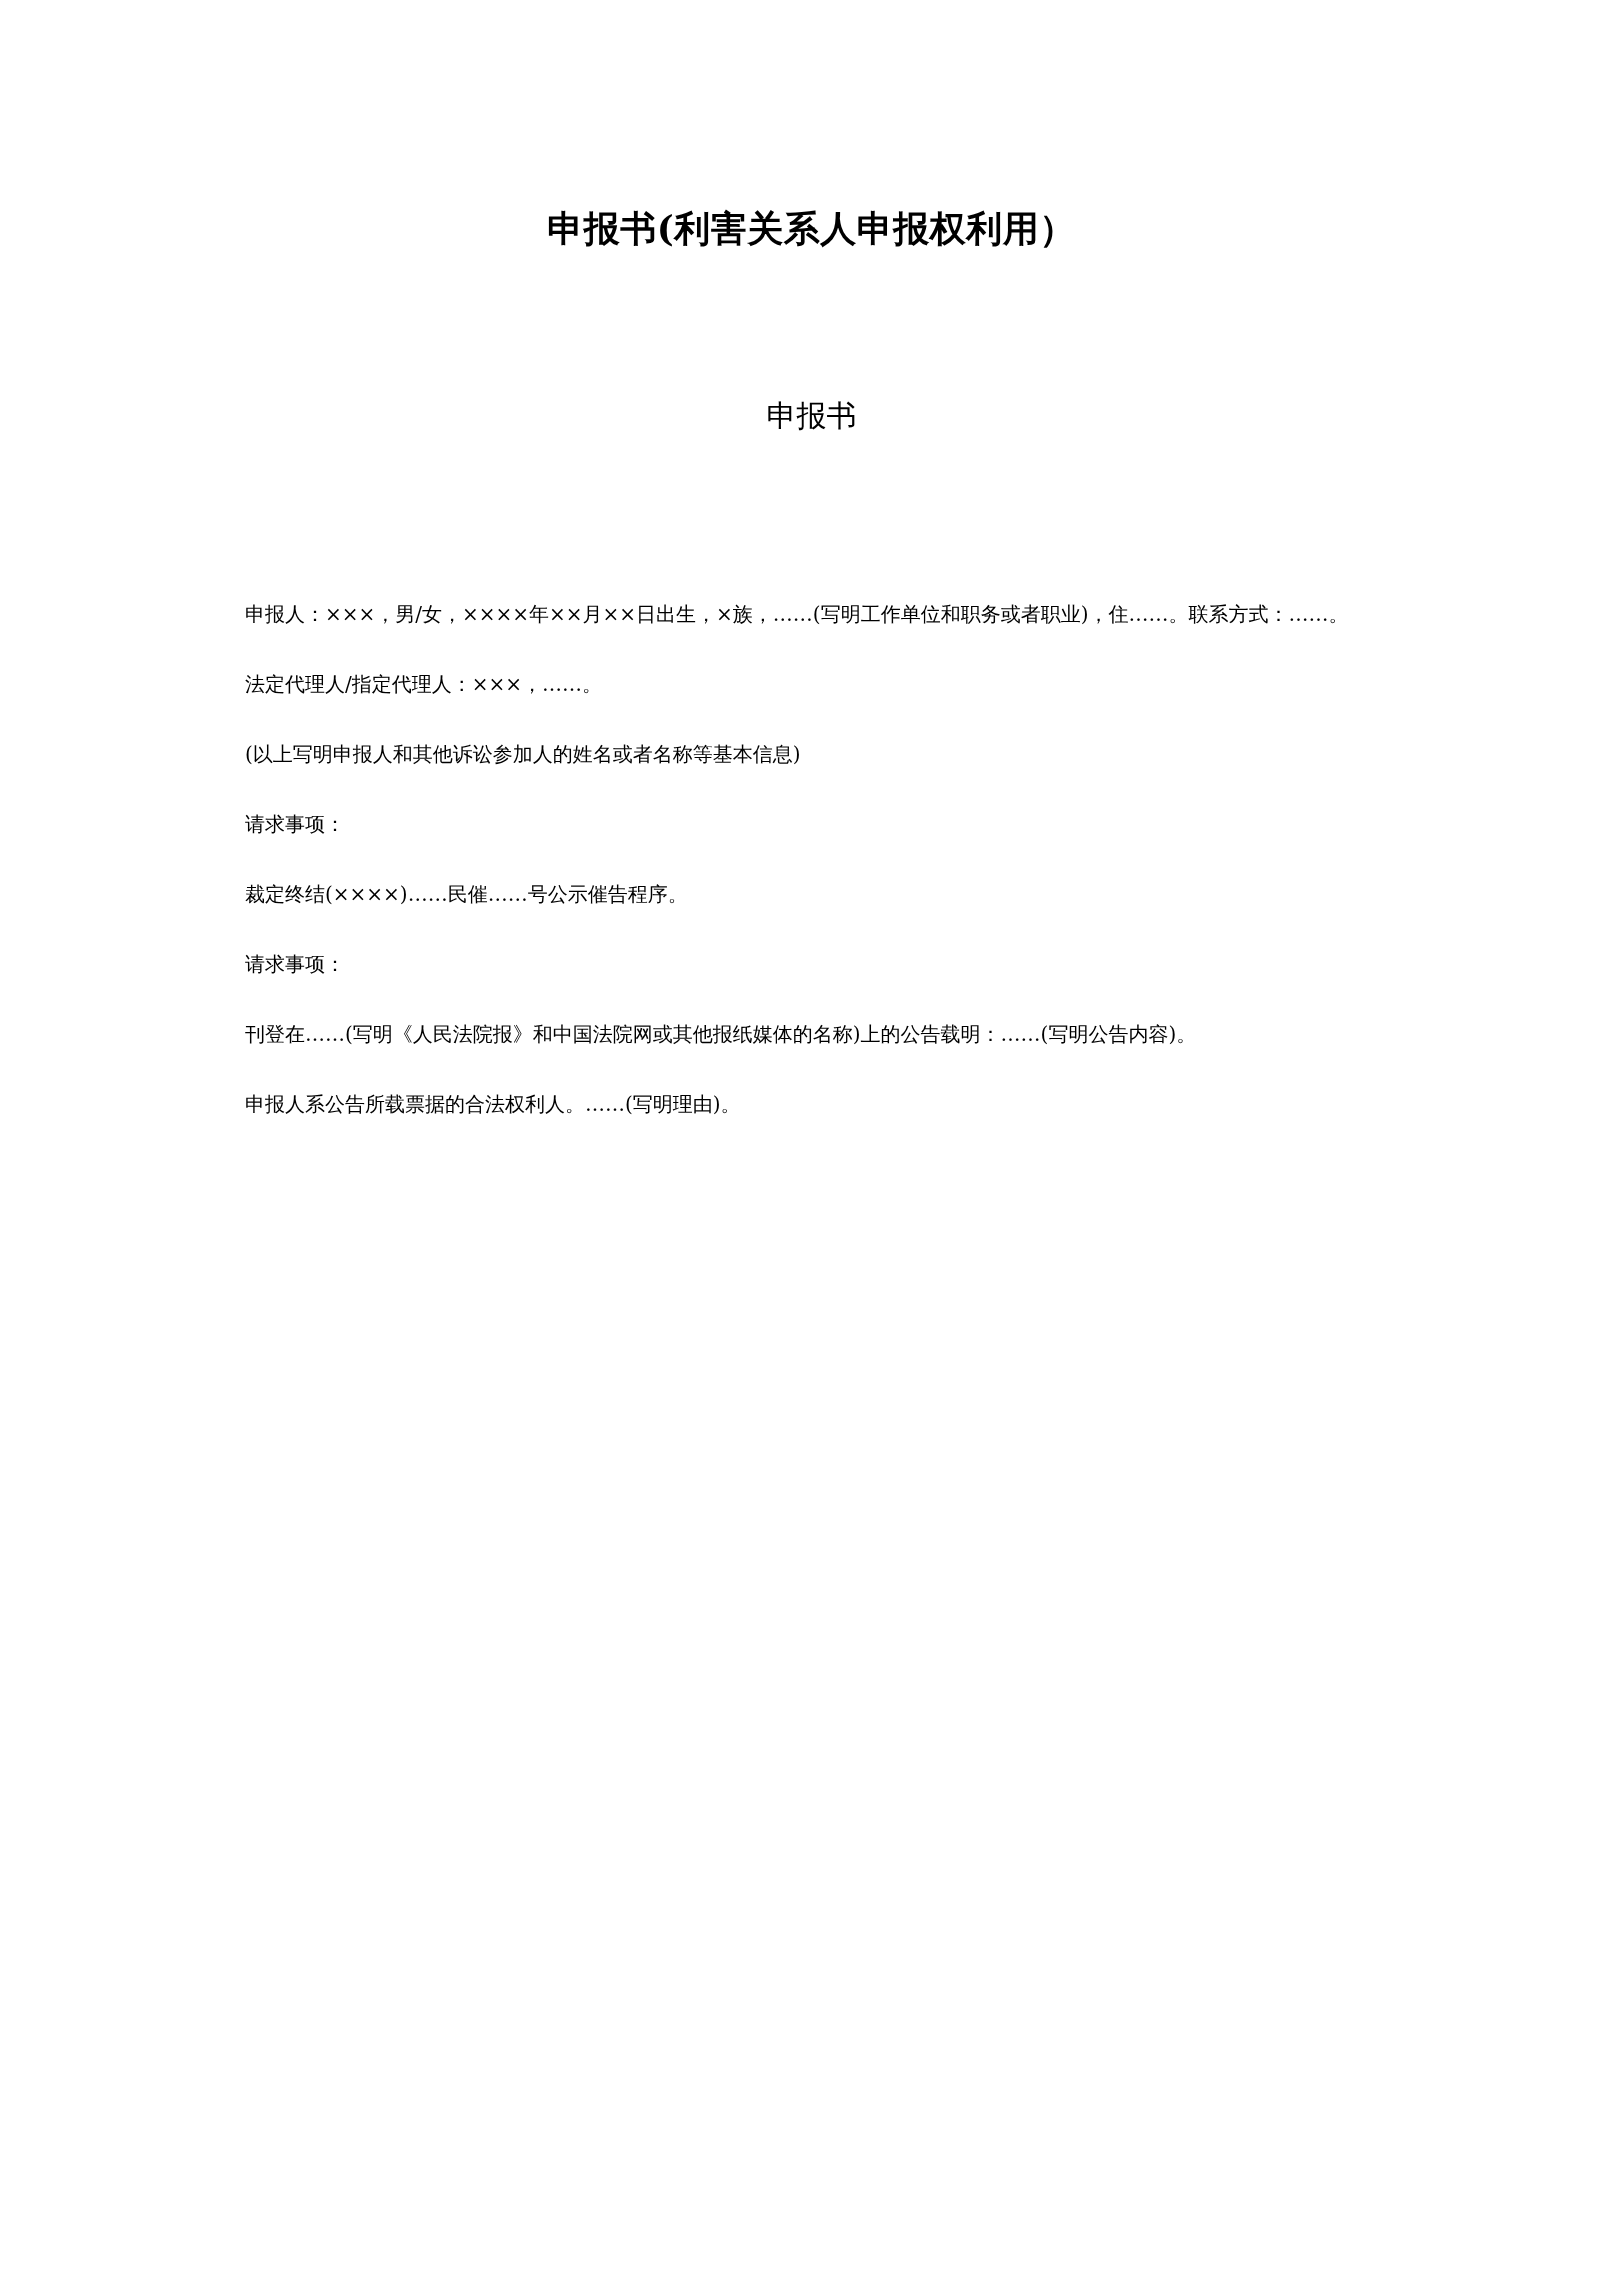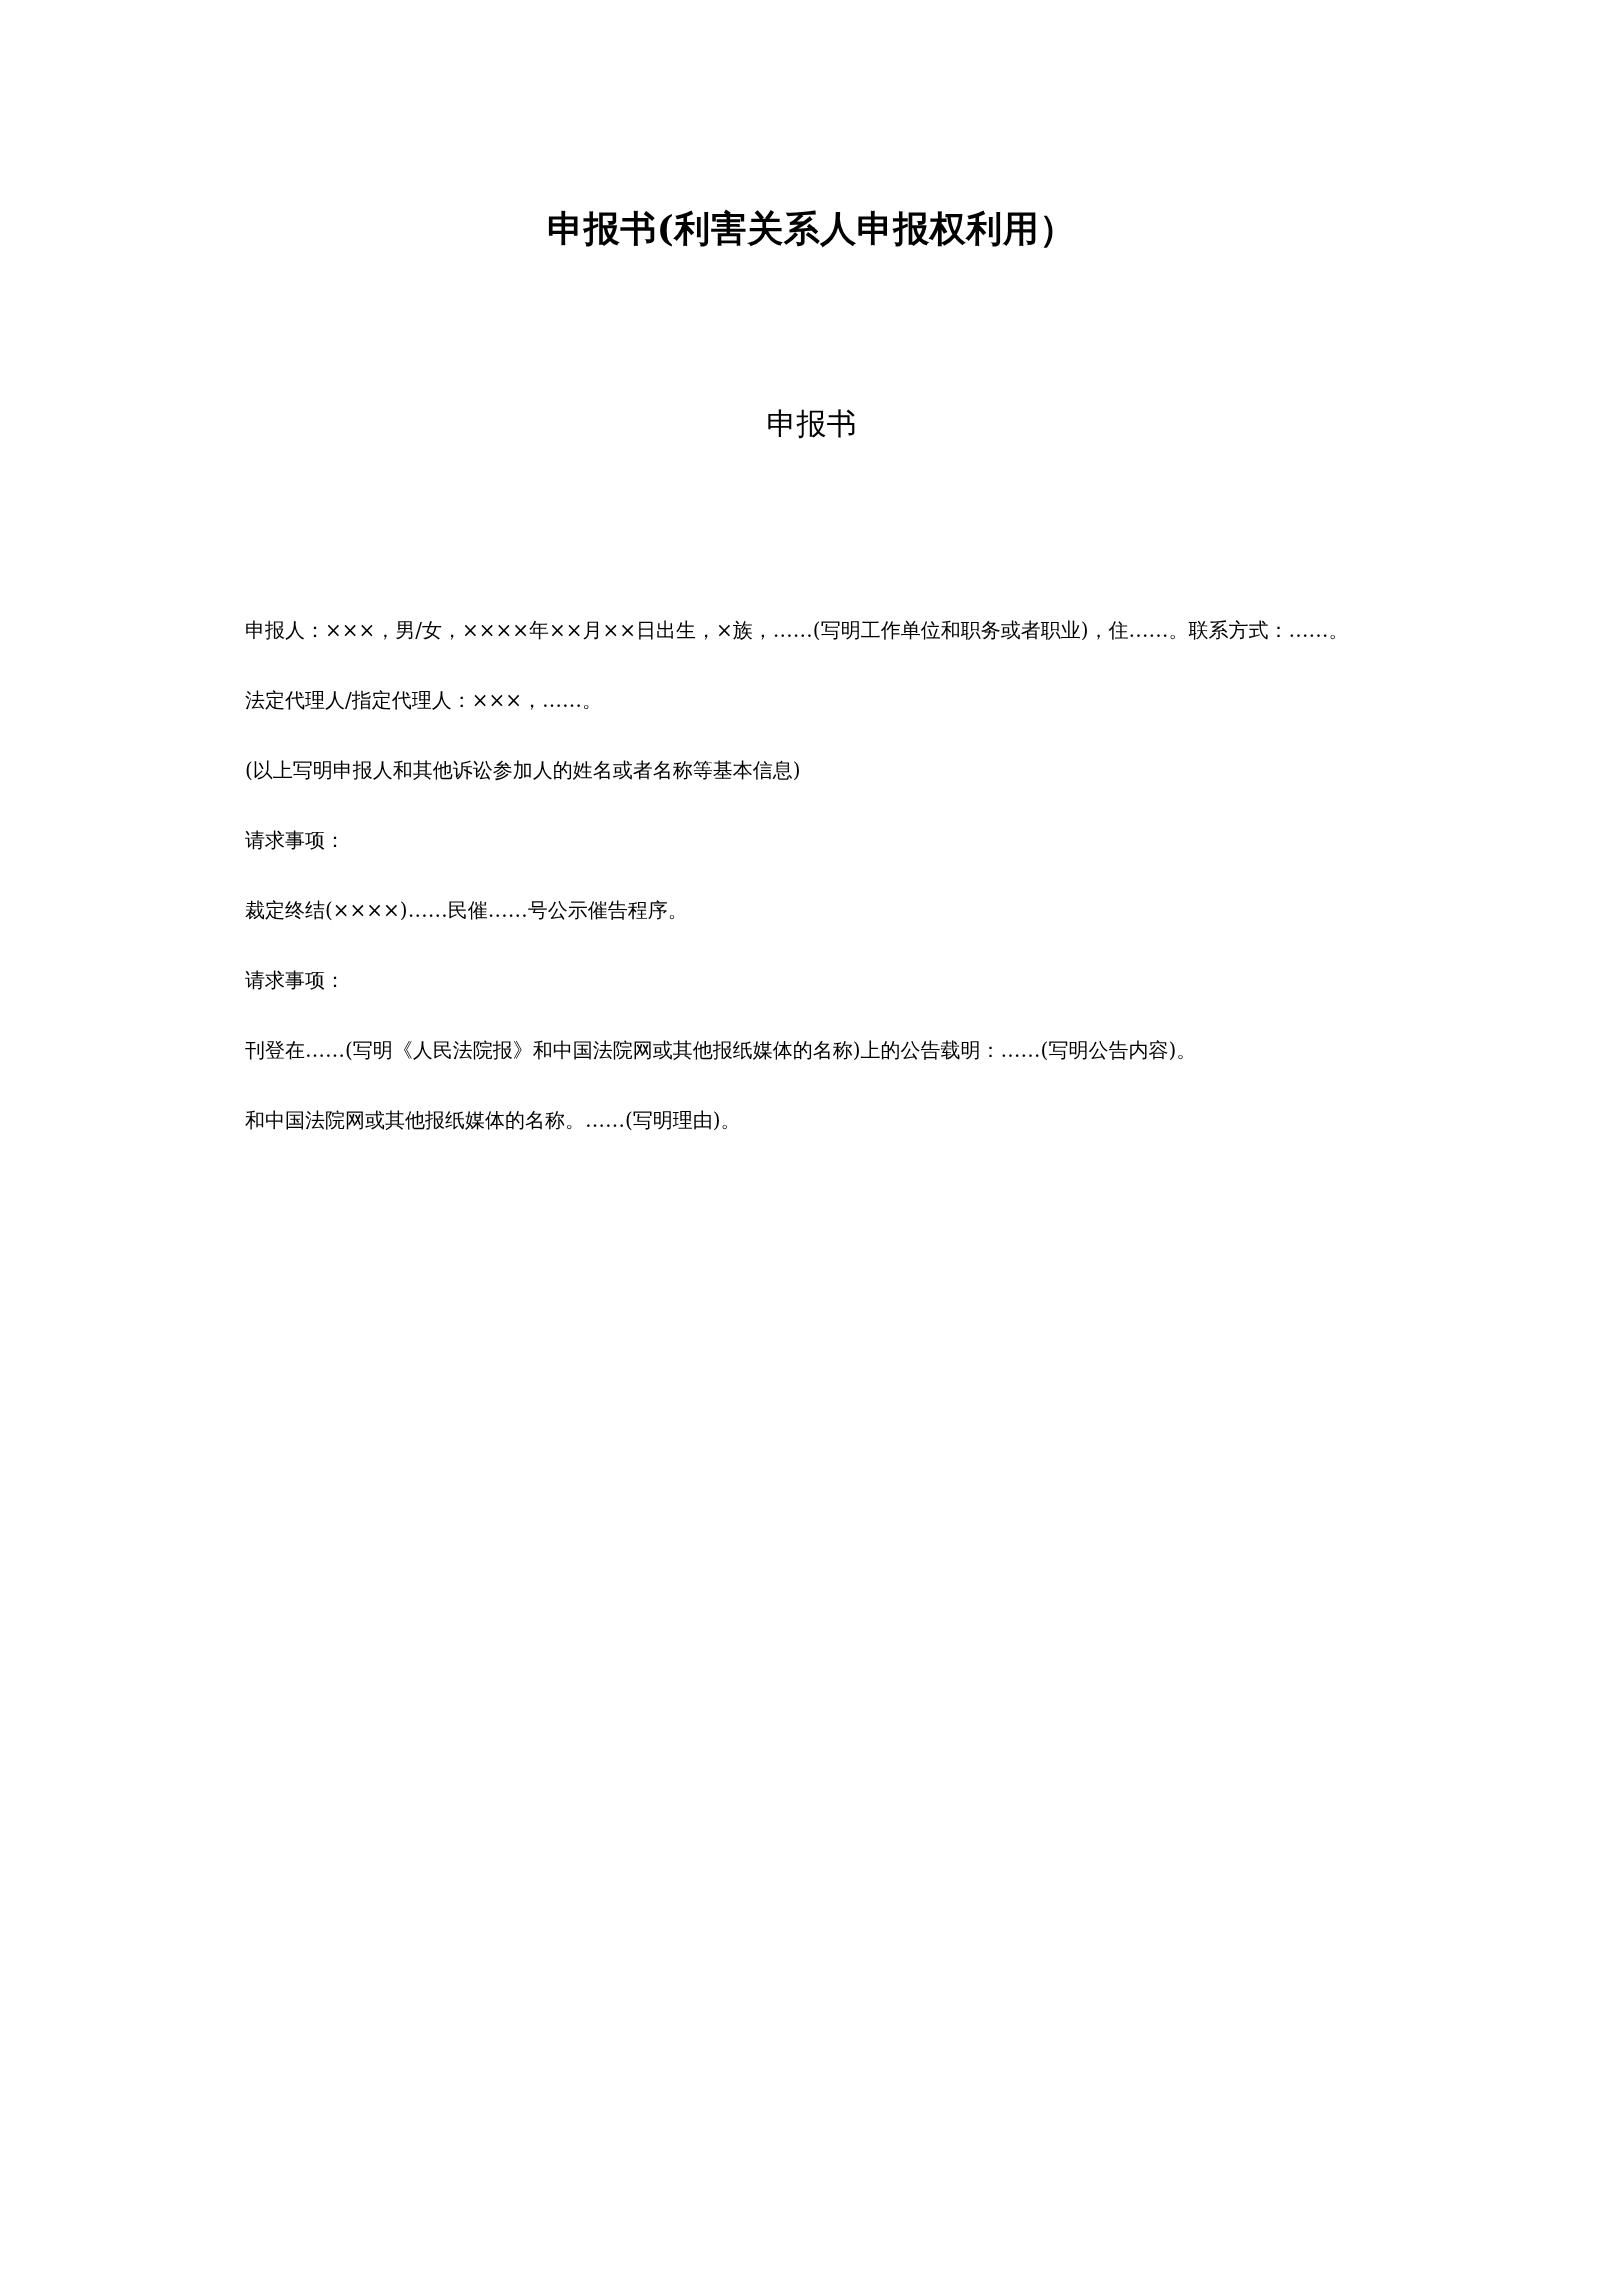--- a/index.html
+++ b/index.html
@@ -29,21 +29,21 @@
     font-weight: bold;
     letter-spacing: 0.5px;
     margin: 0;
     padding-top: 205px;
     line-height: 1.3;
   }
   .doc-subtitle {
     text-align: center;
     font-size: 30px;
     font-weight: normal;
-    margin: 8px;
+    margin: 0;
     padding-top: 144px;
     line-height: 1.3;
   }
   .body-block {
     margin: 0;
     padding: 0;
     padding-top: 160px;
   }
   .para {
     font-size: 20px;
@@ -68,17 +68,17 @@
   <h2 class="doc-subtitle">申报书</h2>
 
   <div class="body-block">
     <p class="para">申报人：×××，男/女，××××年××月××日出生，×族，……(写明工作单位和职务或者职业)，住……。联系方式：……。</p>
     <p class="para">法定代理人/指定代理人：×××，……。</p>
     <p class="para">(以上写明申报人和其他诉讼参加人的姓名或者名称等基本信息)</p>
     <p class="para">请求事项：</p>
     <p class="para">裁定终结(××××)……民催……号公示催告程序。</p>
     <p class="para">请求事项：</p>
     <p class="para">刊登在……(写明《人民法院报》和中国法院网或其他报纸媒体的名称)上的公告载明：……(写明公告内容)。</p>
-    <p class="para">和中国法院网或其他报纸媒体的名称。……(写明理由)。</p>
+    <p class="para">申报人系公告所载票据的合法权利人。……(写明理由)。</p>
   </div>
 
 </div>
 
 
 </body></html>

